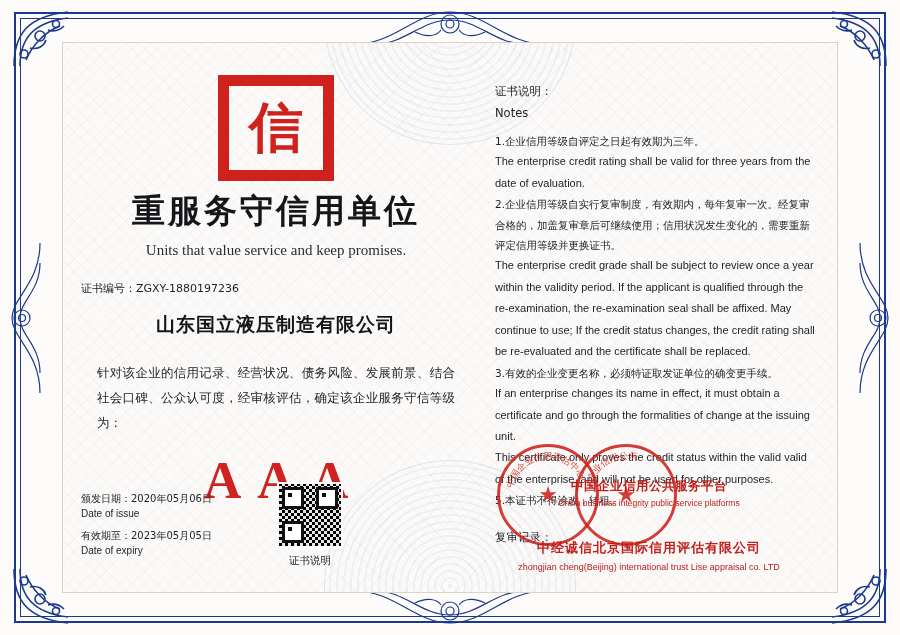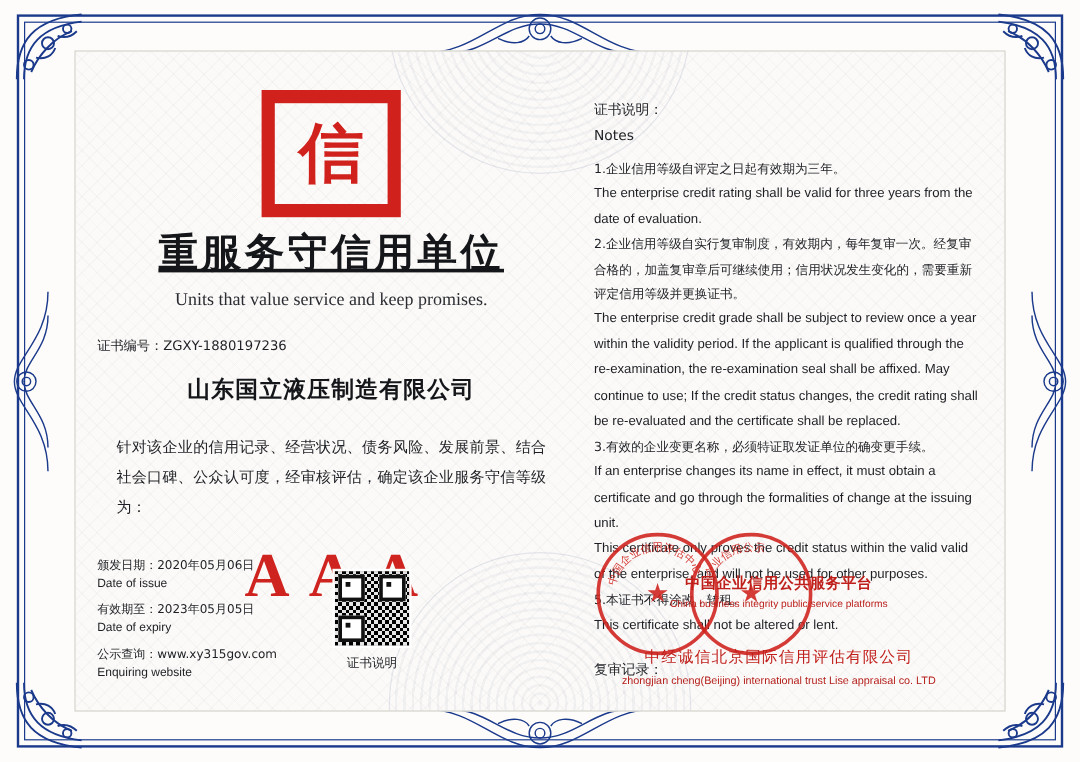--- a/index.html
+++ b/index.html
@@ -147,21 +147,20 @@
   }
 
   .title-cn {
     text-align: center;
     font-size: 33px;
     letter-spacing: 3px;
     color: #15161a;
     font-weight: bold;
     font-family: "DejaVu Sans", sans-serif;
     margin-top: 8px;
-    text-decoration: underline;
   }
   .title-en {
     text-align: center;
     font-size: 15px;
     color: #2a2c31;
     margin-top: 8px;
     font-family: "Liberation Serif", serif;
   }
   .cert-no {
     text-align: left;
@@ -328,21 +327,21 @@
   .org-lines {
     position: absolute;
     left: 0;
     bottom: 2px;
     width: 340px;
     text-align: center;
   }
   .org-cn {
     font-size: 13px;
     color: #c0201c;
-    font-weight: normal;
+    font-weight: bold;
     letter-spacing: 1px;
     font-family: "DejaVu Sans", sans-serif;
   }
   .org-en {
     font-size: 9px;
     color: #b5201c;
     margin-top: 5px;
     font-family: "Liberation Sans", sans-serif;
   }
   .platform-cn {
@@ -513,24 +512,20 @@
 
         <div class="footer">
           <div class="footer-meta">
             <div class="row">
               <div>颁发日期：2020年05月06日</div>
               <div class="en">Date of issue</div>
             </div>
             <div class="row">
               <div>有效期至：2023年05月05日</div>
               <div class="en">Date of expiry</div>
-            </div>
-            <div class="row">
-              <div>公示查询：www.xy315gov.com</div>
-              <div class="en">Enquiring website</div>
             </div>
           </div>
 
           <div class="qr-group">
             <div class="qr-item">
               <div class="qr">
                 <span class="finder f-tl"></span>
                 <span class="finder f-tr"></span>
                 <span class="finder f-bl"></span>
               </div>
@@ -548,21 +543,20 @@
 
         <div class="notes-list">
           <div class="cn">1.企业信用等级自评定之日起有效期为三年。</div>
           <div class="en">The enterprise credit rating shall be valid for three years from the date of evaluation.</div>
           <div class="cn">2.企业信用等级自实行复审制度，有效期内，每年复审一次。经复审合格的，加盖复审章后可继续使用；信用状况发生变化的，需要重新评定信用等级并更换证书。</div>
           <div class="en">The enterprise credit grade shall be subject to review once a year within the validity period. If the applicant is qualified through the re-examination, the re-examination seal shall be affixed. May continue to use; If the credit status changes, the credit rating shall be re-evaluated and the certificate shall be replaced.</div>
           <div class="cn">3.有效的企业变更名称，必须特证取发证单位的确变更手续。</div>
           <div class="en">If an enterprise changes its name in effect, it must obtain a certificate and go through the formalities of change at the issuing unit.</div>
           <div class="en">This certificate only proves the credit status within the valid valid of the enterprise, and will not be used for other purposes.</div>
           <div class="cn">5.本证书不得涂改，转租。</div>
-          <div class="en">This certificate shall not be altered or lent.</div>
         </div>
 
         <div class="review">
           <div>复审记录：</div>
           <div>
             
             <span class="boxes">
               
               
             </span>

